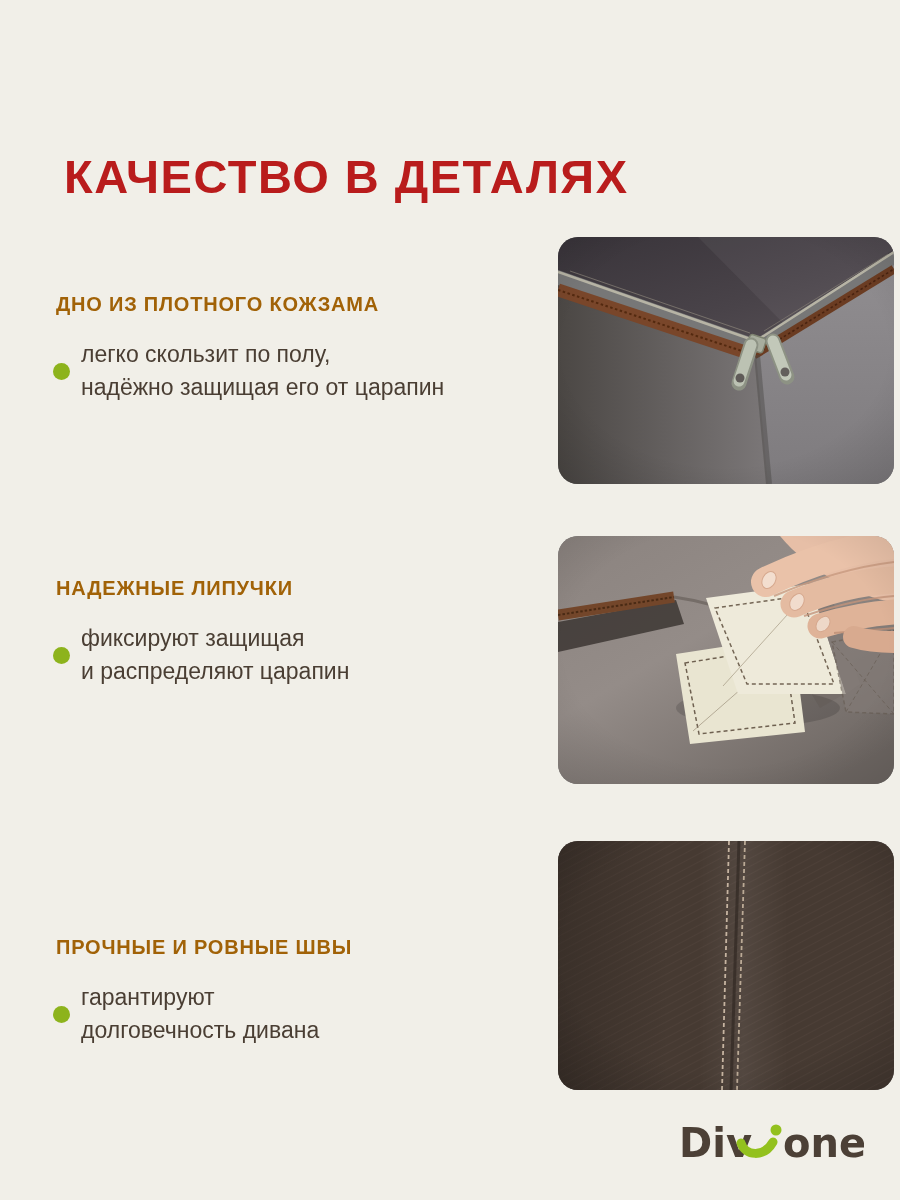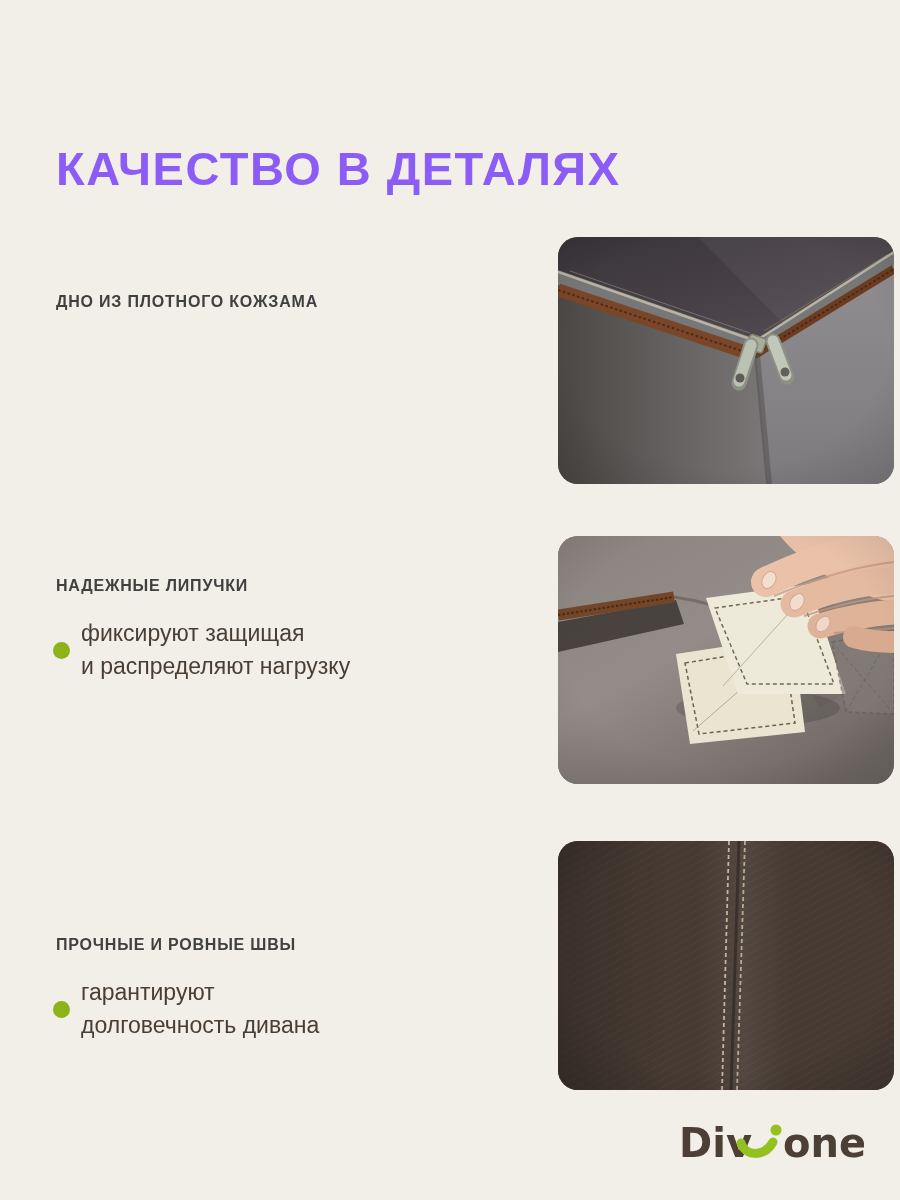--- a/index.html
+++ b/index.html
@@ -2,29 +2,29 @@
 <html><head>
 <meta charset="utf-8">
 <style>
   html,body { margin:0; padding:0; background:#e6e4de; }
   .page {
     position:relative; width:900px; height:1200px;
     background:#f1efe8; overflow:hidden;
     font-family:"Liberation Sans", sans-serif;
   }
   .title {
-    position:absolute; left:56px; top:142px; margin:0;
+    position:absolute; left:56px; top:142px; margin:8px;
     font-size:47px; font-weight:700; letter-spacing:1.5px;
-    color:#8b5cf6; line-height:1.15; white-space:nowrap;
+    color:#b91c1c; line-height:1.15; white-space:nowrap;
   }
   .text-block { position:absolute; left:53px; width:460px; }
   .tb-1 { top:292px; } .tb-2 { top:576px; } .tb-3 { top:935px; }
   .heading {
-    margin:0 0 0 3px; font-size:16px; font-weight:700; letter-spacing:0.8px;
-    color:#404040; line-height:1.2; white-space:nowrap;
+    margin:0 0 0 3px; font-size:20px; font-weight:700; letter-spacing:0.8px;
+    color:#a16207; line-height:1.2; white-space:nowrap;
   }
   .bullet { display:flex; align-items:center; margin-top:22px; }
   .dot {
     width:17px; height:17px; border-radius:50%;
     background:#8db31c; flex:0 0 auto; margin-right:11px;
   }
   .bullet-text {
     margin:0; font-size:23px; line-height:33px; color:#4a3e33;
     white-space:nowrap;
   }
@@ -44,29 +44,36 @@
 </style>
 </head>
 <body>
 
 <div class="page">
 
   <h1 class="title">КАЧЕСТВО В ДЕТАЛЯХ</h1>
 
   <section class="text-block tb-1">
     <h2 class="heading">ДНО ИЗ ПЛОТНОГО КОЖЗАМА</h2>
+    <div class="bullet">
+      <span class="dot"></span>
+      <p class="bullet-text">
+        <span>легко скользит по полу,</span><br>
+        <span>надёжно защищая его от царапин</span>
+      </p>
+    </div>
   </section>
 
   <section class="text-block tb-2">
     <h2 class="heading">НАДЕЖНЫЕ ЛИПУЧКИ</h2>
     <div class="bullet">
       <span class="dot"></span>
       <p class="bullet-text">
         <span>фиксируют защищая</span><br>
-        <span>и распределяют нагрузку</span>
+        <span>и распределяют царапин</span>
       </p>
     </div>
   </section>
 
   <section class="text-block tb-3">
     <h2 class="heading">ПРОЧНЫЕ И РОВНЫЕ ШВЫ</h2>
     <div class="bullet">
       <span class="dot"></span>
       <p class="bullet-text">
         <span>гарантируют</span><br>

